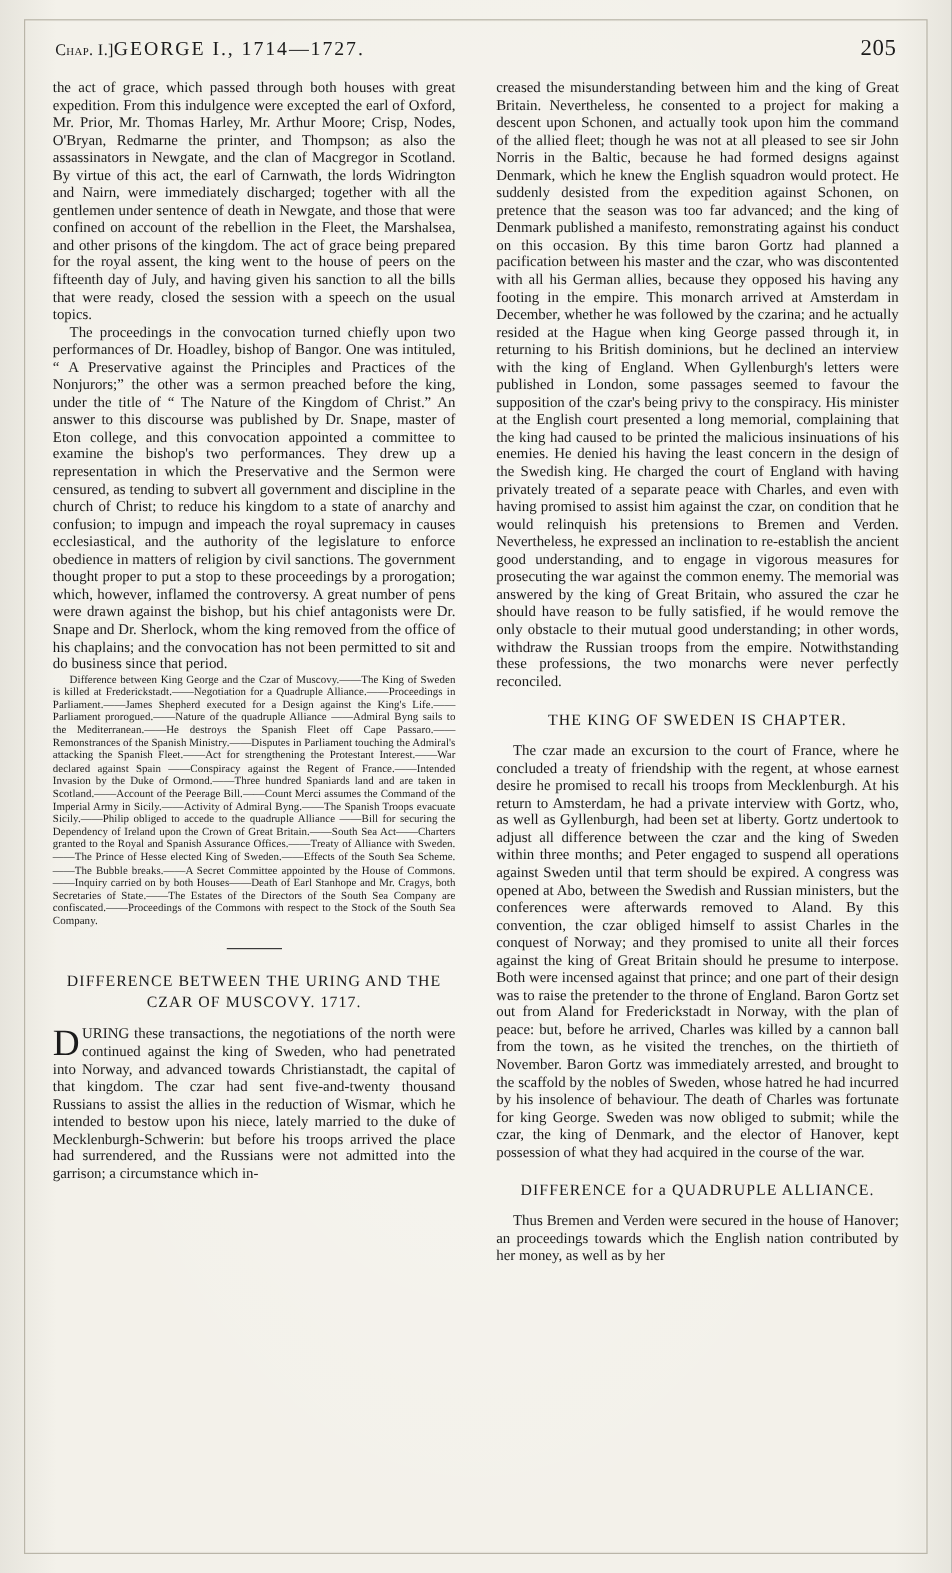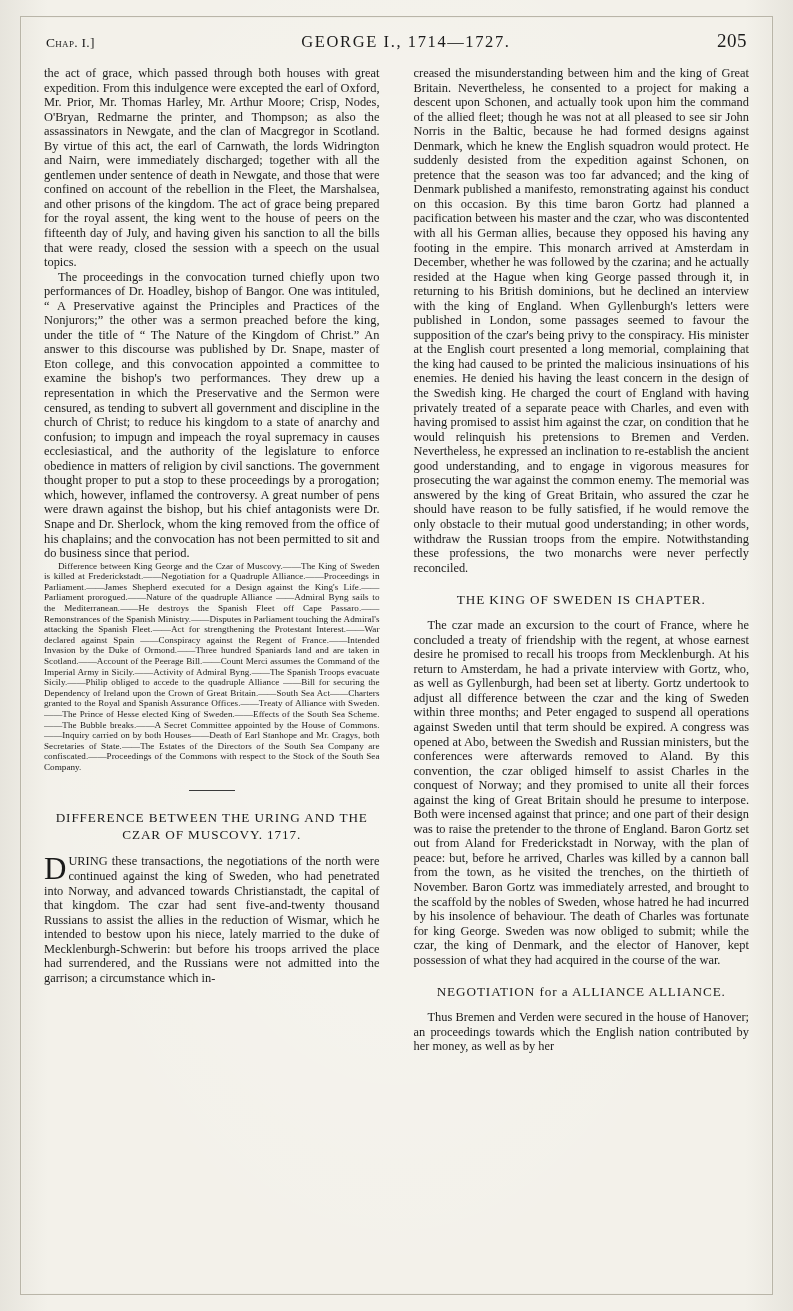--- a/index.html
+++ b/index.html
@@ -54,21 +54,20 @@
   }
   .runhead .chap {
     font-variant: small-caps;
     font-size: 13.5px;
     letter-spacing: 0.3px;
     white-space: nowrap;
   }
   .runhead .title {
     font-size: 16.5px;
     letter-spacing: 1.6px;
-    text-align: center;
     flex: 1;
   }
   .runhead .pageno {
     font-size: 19px;
     letter-spacing: 0.5px;
     white-space: nowrap;
   }
 
   
   .cols {
@@ -185,21 +184,21 @@
       <div class="gutterline"></div>
 
       <div class="col right">
 
         <p class="noindent">creased the misunderstanding between him and the king of Great Britain. Nevertheless, he consented to a project for making a descent upon Schonen, and actually took upon him the command of the allied fleet; though he was not at all pleased to see sir John Norris in the Baltic, because he had formed designs against Denmark, which he knew the English squadron would protect. He suddenly desisted from the expedition against Schonen, on pretence that the season was too far advanced; and the king of Denmark published a manifesto, remonstrating against his conduct on this occasion. By this time baron Gortz had planned a pacification between his master and the czar, who was discontented with all his German allies, because they opposed his having any footing in the empire. This monarch arrived at Amsterdam in December, whether he was followed by the czarina; and he actually resided at the Hague when king George passed through it, in returning to his British dominions, but he declined an interview with the king of England. When Gyllenburgh's letters were published in London, some passages seemed to favour the supposition of the czar's being privy to the conspiracy. His minister at the English court presented a long memorial, complaining that the king had caused to be printed the malicious insinuations of his enemies. He denied his having the least concern in the design of the Swedish king. He charged the court of England with having privately treated of a separate peace with Charles, and even with having promised to assist him against the czar, on condition that he would relinquish his pretensions to Bremen and Verden. Nevertheless, he expressed an inclination to re-establish the ancient good understanding, and to engage in vigorous measures for prosecuting the war against the common enemy. The memorial was answered by the king of Great Britain, who assured the czar he should have reason to be fully satisfied, if he would remove the only obstacle to their mutual good understanding; in other words, withdraw the Russian troops from the empire. Notwithstanding these professions, the two monarchs were never perfectly reconciled.</p>
 
         <h2 class="secthead">THE KING OF SWEDEN IS CHAPTER.</h2>
 
         <p>The czar made an excursion to the court of France, where he concluded a treaty of friendship with the regent, at whose earnest desire he promised to recall his troops from Mecklenburgh. At his return to Amsterdam, he had a private interview with Gortz, who, as well as Gyllenburgh, had been set at liberty. Gortz undertook to adjust all difference between the czar and the king of Sweden within three months; and Peter engaged to suspend all operations against Sweden until that term should be expired. A congress was opened at Abo, between the Swedish and Russian ministers, but the conferences were afterwards removed to Aland. By this convention, the czar obliged himself to assist Charles in the conquest of Norway; and they promised to unite all their forces against the king of Great Britain should he presume to interpose. Both were incensed against that prince; and one part of their design was to raise the pretender to the throne of England. Baron Gortz set out from Aland for Frederickstadt in Norway, with the plan of peace: but, before he arrived, Charles was killed by a cannon ball from the town, as he visited the trenches, on the thirtieth of November. Baron Gortz was immediately arrested, and brought to the scaffold by the nobles of Sweden, whose hatred he had incurred by his insolence of behaviour. The death of Charles was fortunate for king George. Sweden was now obliged to submit; while the czar, the king of Denmark, and the elector of Hanover, kept possession of what they had acquired in the course of the war.</p>
 
-        <h2 class="secthead">NEGOTIATION for a ALLIANCE ALLIANCE.</h2>
+        <h2 class="secthead">DIFFERENCE for a QUADRUPLE ALLIANCE.</h2>
 
         <p>Thus Bremen and Verden were secured in the house of Hanover; an proceedings towards which the English nation contributed by her money, as well as by her</p>
 
       </div>
 
     </div>
   </div>
 </div>
 
 </body></html>

